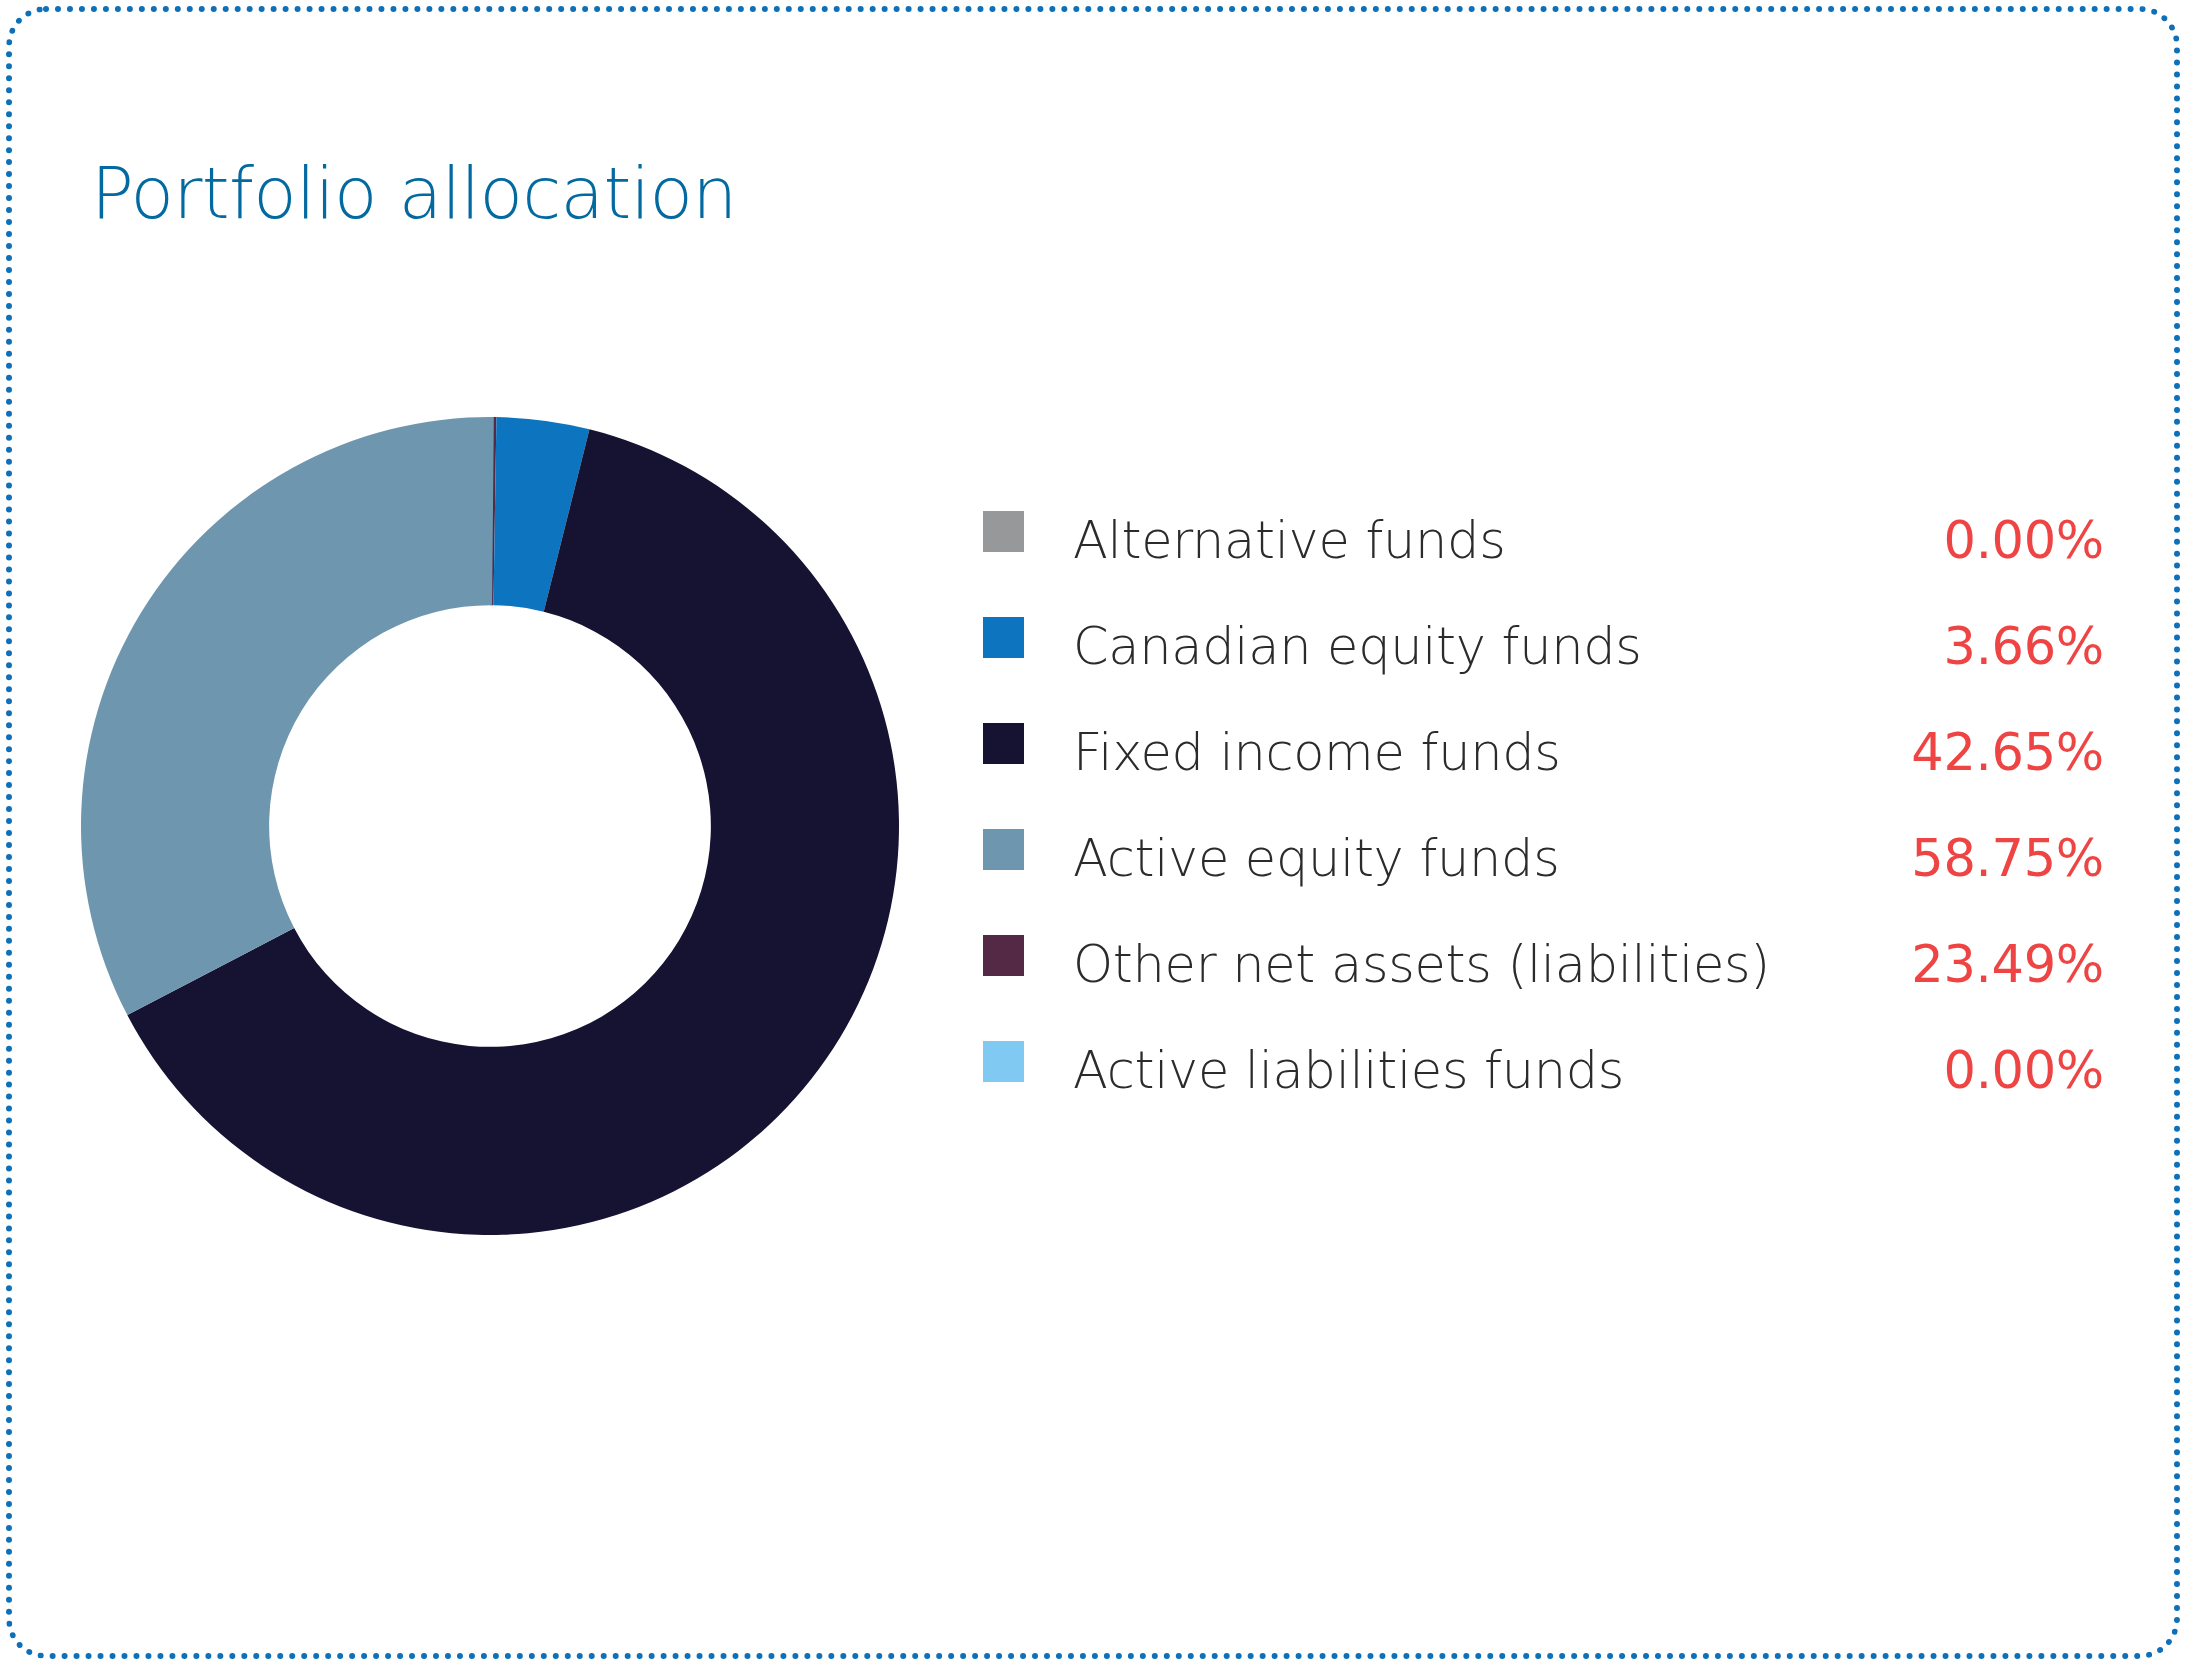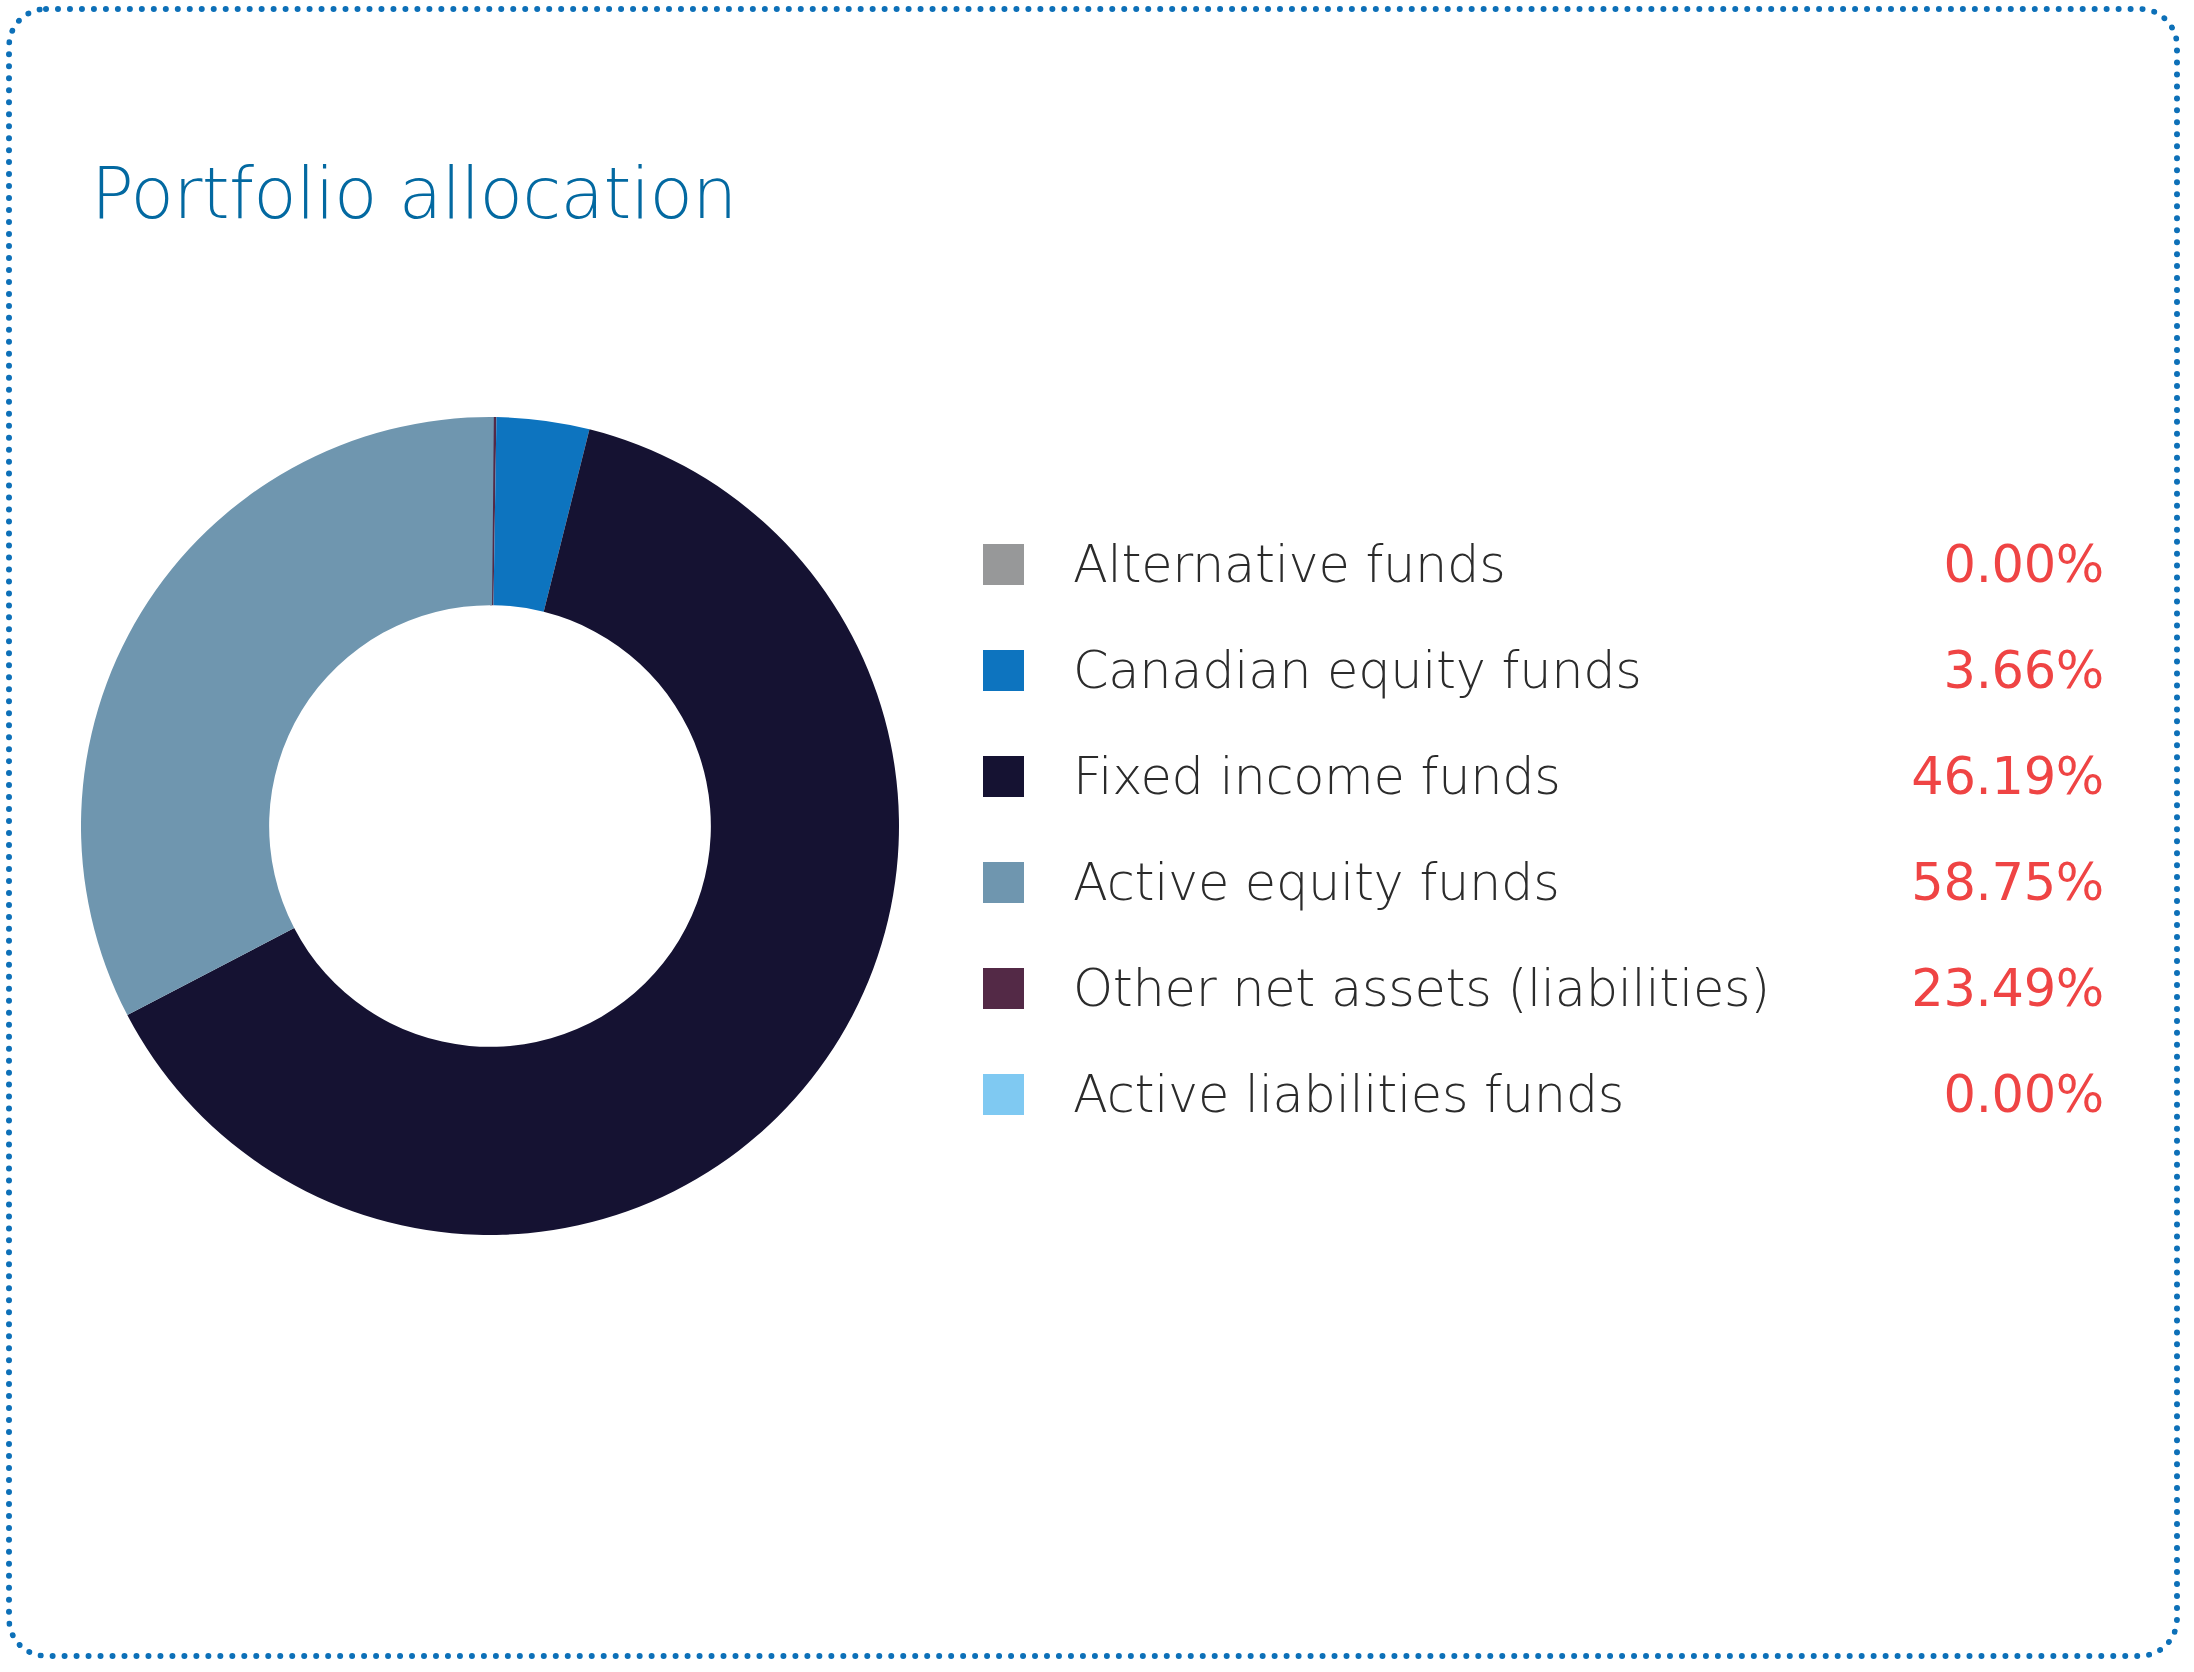--- a/index.html
+++ b/index.html
@@ -58,21 +58,20 @@
   
   .legend {
     position: absolute;
     left: 983px;
     top: 511px;
     width: 1121px;
   }
   .legend-row {
     position: relative;
     display: flex;
-    align-items: center;
     height: 106px;
   }
   .legend-swatch {
     flex: 0 0 auto;
     width: 41px;
     height: 41px;
     margin-right: 49px;
   }
   .legend-label {
     flex: 1 1 auto;
@@ -125,21 +124,21 @@
 
     <div class="legend-row">
       <span class="legend-swatch" style="background: rgb(13, 116, 191);"></span>
       <span class="legend-label">Canadian equity funds</span>
       <span class="legend-value">3.66%</span>
     </div>
 
     <div class="legend-row">
       <span class="legend-swatch" style="background: rgb(21, 18, 50);"></span>
       <span class="legend-label">Fixed income funds</span>
-      <span class="legend-value">46.19%</span>
+      <span class="legend-value">42.65%</span>
     </div>
 
     <div class="legend-row">
       <span class="legend-swatch" style="background: rgb(111, 150, 175);"></span>
       <span class="legend-label">Active equity funds</span>
       <span class="legend-value">58.75%</span>
     </div>
 
     <div class="legend-row">
       <span class="legend-swatch" style="background: rgb(83, 41, 70);"></span>

